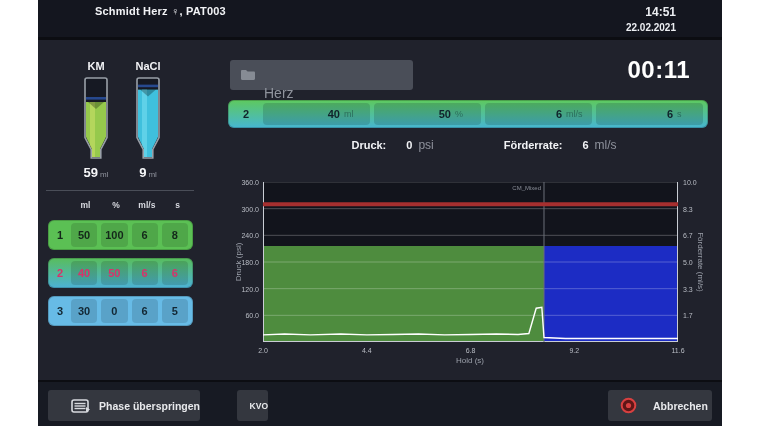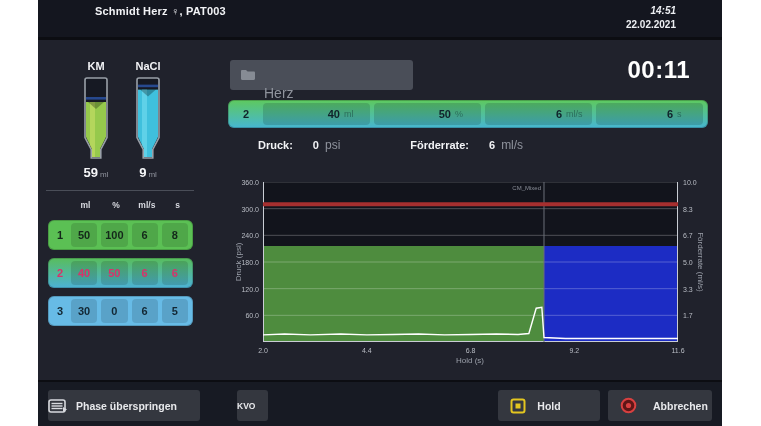--- a/index.html
+++ b/index.html
@@ -5,21 +5,21 @@
   html,body{margin:0;padding:0;background:#ffffff;font-family:"Liberation Sans",sans-serif;}
   .page{width:761px;height:426px;background:#ffffff;position:relative;overflow:hidden;}
   .app{position:absolute;left:38px;top:0;width:684px;height:426px;background:#20222c;color:#eceef2;}
 
   
   .hdr{position:absolute;left:0;top:0;width:100%;height:40px;background:#14161f;border-bottom:3px solid #0c0d12;box-sizing:border-box;}
   .patient{position:absolute;left:57px;top:5px;}
   .patient-line{font-size:11px;font-weight:bold;color:#f2f3f6;letter-spacing:.2px;}
   .patient-details{font-size:9px;color:#8f939d;margin-top:3px;}
   .clock{position:absolute;right:46px;top:5px;text-align:right;}
-  .clock-time{font-size:10px;font-weight:bold;font-style:italic;}
+  .clock-time{font-size:12px;font-weight:bold;}
   .clock-date{font-size:10px;font-weight:bold;margin-top:3px;}
 
   
   .left-panel{position:absolute;left:0;top:40px;width:190px;height:340px;}
   .syr-col{position:absolute;top:20px;width:60px;text-align:center;}
   .syr-col.km{left:28px;} .syr-col.nacl{left:80px;}
   .syr-label{font-size:11px;font-weight:bold;color:#f2f3f6;height:16px;}
   .syr-value{font-size:13px;font-weight:bold;color:#f6f7f9;margin-top:1px;}
   .syr-value .u{font-size:8px;font-weight:normal;color:#8f939d;margin-left:2px;}
   .lp-divider{position:absolute;left:8px;top:150px;width:148px;height:1px;background:#4a4e58;}
@@ -35,41 +35,41 @@
   
   .right-panel{position:absolute;left:190px;top:40px;width:482px;height:340px;}
   .protocol-btn{position:absolute;left:2px;top:20px;width:183px;height:30px;background:#4a4e58;border-radius:3px;display:flex;align-items:center;padding-left:10px;box-sizing:border-box;gap:8px;}
   .protocol-name{font-size:14px;font-weight:normal;color:#8f939c;margin-top:36px;}
   .timer{position:absolute;right:20px;top:16px;font-size:24px;font-weight:bold;color:#ffffff;letter-spacing:.5px;margin-left:42px;}
   .active-bar{position:absolute;left:0;top:60px;width:480px;height:28px;border-radius:6px;background:linear-gradient(180deg,#5ec95e 0%,#46b6d2 100%);display:flex;align-items:center;box-shadow:inset 0 0 0 1px rgba(0,0,0,.2);box-sizing:border-box;padding:0 3px;}
   .active-bar .num{width:30px;text-align:center;font-size:11px;font-weight:bold;color:#10232b;}
   .ab-cell{flex:1;margin:0 2px;height:22px;border-radius:4px;background:rgba(0,20,30,.16);display:flex;align-items:center;justify-content:flex-end;padding-right:8px;box-sizing:border-box;}
   .ab-cell .v{font-size:11px;font-weight:bold;color:#10232b;}
   .ab-cell .u{font-size:9px;color:rgba(10,40,40,.45);margin-left:4px;min-width:18px;text-align:left;}
-  .status-row{position:absolute;left:0;top:98px;width:482px;display:flex;gap:70px;padding-left:30px;box-sizing:border-box;}
+  .status-row{position:absolute;left:0;top:98px;width:482px;display:flex;justify-content:center;gap:70px;padding-left:30px;box-sizing:border-box;}
   .stat{display:flex;align-items:baseline;gap:6px;}
   .stat .lbl{font-size:11px;font-weight:bold;color:#f2f3f6;}
   .stat .val{font-size:11px;font-weight:bold;color:#f2f3f6;margin-left:14px;}
   .stat .unit{font-size:12px;color:#8f939d;}
 
   
   .chart{position:absolute;left:0;top:128px;width:482px;height:205px;}
   .plot{position:absolute;left:35px;top:14px;width:415px;height:160px;background:#12141c;}
   .tick{position:absolute;font-size:7px;color:#b9bdc5;white-space:nowrap;}
   .tick.l{transform:translate(-100%,-50%);}
   .tick.r{transform:translateY(-50%);}
   .tick.x{transform:translateX(-50%);}
   .ylab{position:absolute;font-size:8px;color:#9ba0aa;white-space:nowrap;}
   .ylab.left{left:10px;top:94px;transform:translate(-50%,-50%) rotate(-90deg);}
   .ylab.right{left:472px;top:94px;transform:translate(-50%,-50%) rotate(90deg);}
   .xlab{position:absolute;left:242px;top:188px;transform:translateX(-50%);font-size:8px;color:#9ba0aa;}
 
   
   .ftr{position:absolute;left:0;bottom:0;width:100%;height:46px;background:#171a23;border-top:2px solid #0c0d12;box-sizing:border-box;}
-  .btn{position:absolute;top:8px;height:31px;background:#34373f;border-radius:3px;display:flex;align-items:center;justify-content:flex-start;gap:8px;color:#e8e9ec;font-size:10.5px;font-weight:bold;cursor:pointer;box-sizing:border-box;}
+  .btn{position:absolute;top:8px;height:31px;background:#34373f;border-radius:3px;display:flex;align-items:center;justify-content:flex-end;gap:8px;color:#e8e9ec;font-size:10.5px;font-weight:bold;cursor:pointer;box-sizing:border-box;}
   .btn-skip{left:10px;width:152px;}
   .btn-kvo{left:199px;width:31px;font-size:8.5px;}
   .btn-hold{left:460px;width:102px;justify-content:flex-start;padding-left:12px;}
   .btn-hold .t{position:absolute;left:0;width:100%;text-align:center;}
   .btn-cancel{left:570px;width:104px;justify-content:flex-start;padding-left:12px;}
   .btn-cancel .t{margin-left:8px;text-align:right;}
   svg{display:block;}
 </style>
 </head>
 <body>
@@ -254,27 +254,20 @@
           <line x1="3.5" y1="4.5" x2="14.5" y2="4.5" stroke="#d8dadf" stroke-width="1.4"></line>
           <line x1="3.5" y1="7" x2="14.5" y2="7" stroke="#d8dadf" stroke-width="1.4"></line>
           <line x1="3.5" y1="9.5" x2="14.5" y2="9.5" stroke="#d8dadf" stroke-width="1.4"></line>
           <path d="M15 13 L19 10.5 L15 8 Z" fill="#d8dadf"></path>
         </svg>
         <span>Phase überspringen</span>
       </div>
       <div class="btn btn-kvo">
         <span>KVO</span>
       </div>
-      <div class="btn btn-hold">
-        <svg width="16" height="16" viewBox="0 0 16 16">
-          <rect x="1.5" y="1.5" width="13" height="13" rx="2" fill="none" stroke="#e3c620" stroke-width="2"></rect>
-          <rect x="5.5" y="5.5" width="5" height="5" fill="#e3c620"></rect>
-        </svg>
-        <span class="t">Hold</span>
-      </div>
       <div class="btn btn-cancel">
         <svg width="17" height="17" viewBox="0 0 17 17">
           <circle cx="8.5" cy="8.5" r="6.8" fill="#5f1616" stroke="#d84040" stroke-width="2"></circle>
           <circle cx="8.5" cy="8.5" r="2.6" fill="#d84040"></circle>
         </svg>
         <span class="t">Abbrechen</span>
       </div>
     </div>
 
   </div>

